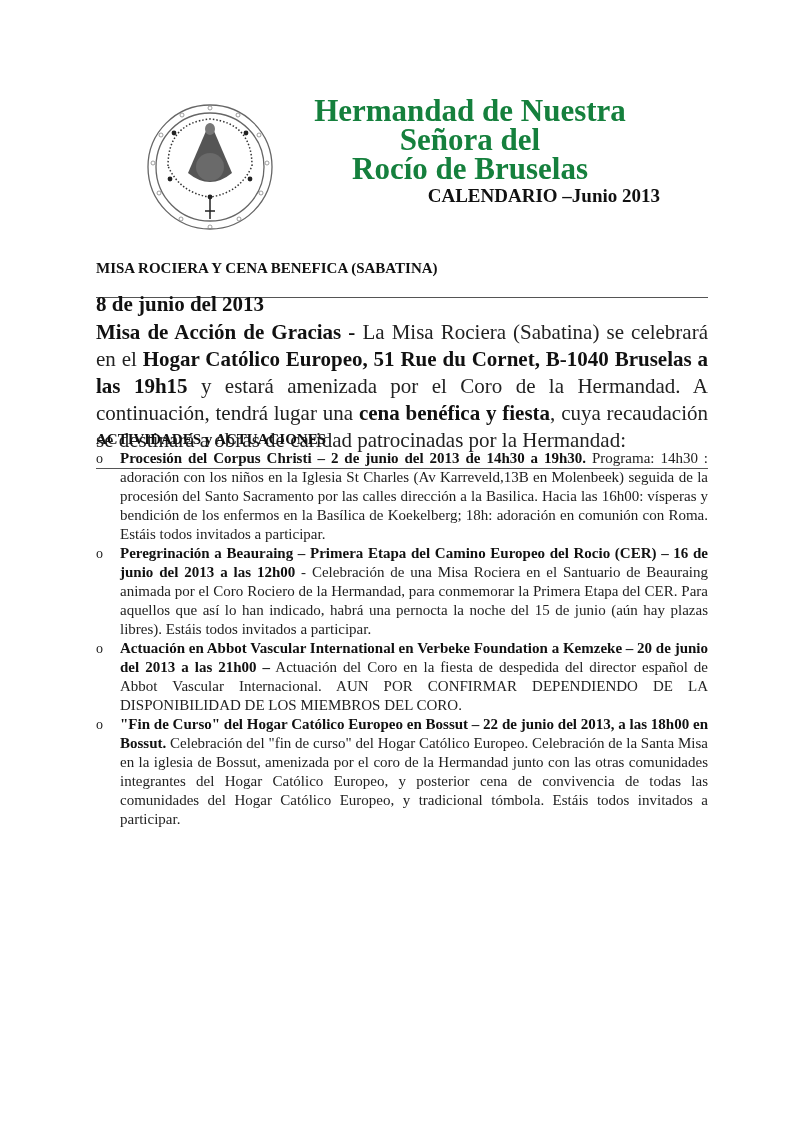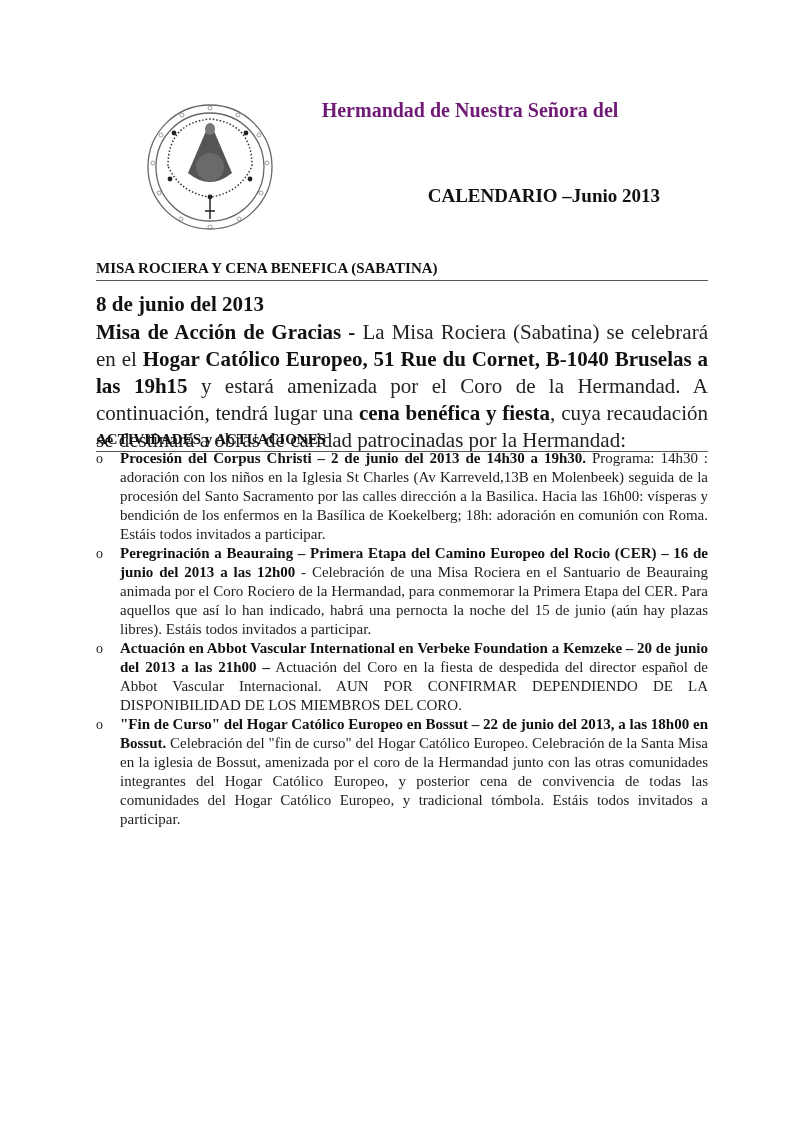--- a/index.html
+++ b/index.html
@@ -6,31 +6,31 @@
     body {
       width: 800px; height: 1132px; position: relative; overflow: hidden;
       font-family: "Liberation Serif", "DejaVu Serif", serif;
       color: #111;
     }
     .logo {
       position: absolute; left: 140px; top: 101px; width: 140px; height: 132px;
     }
     .title {
       position: absolute; left: 280px; top: 96px; width: 380px;
-      text-align: center; font-weight: bold; font-size: 20px; line-height: 29px;
-      color: #701a75;
+      text-align: center; font-weight: bold; font-size: 31px; line-height: 29px;
+      color: #15803d;
     }
     .subtitle {
       position: absolute; left: 280px; top: 185px; width: 380px;
       text-align: right; font-weight: bold; font-size: 19px; line-height: 22px;
     }
     .section-head {
       position: absolute; left: 96px; width: 612px;
       font-weight: bold; font-size: 15px; line-height: 18px;
-      padding-bottom: 3px; border-bottom: 1px solid #555;
+      padding-bottom: 20px; border-bottom: 1px solid #555;
     }
     .sec1 { top: 259px; }
     .sec2 { top: 415px; margin-top: 15px; }
     .date {
       position: absolute; left: 96px; top: 295px; font-weight: bold; font-size: 21px; line-height: 18px;
     }
     .para {
       position: absolute; left: 96px; top: 319px; width: 612px;
       font-size: 21px; line-height: 27px; text-align: justify; color: #222;
     }
@@ -76,20 +76,21 @@
     <path d="M70 22 L 74 30 L 92 72 Q 70 90 48 72 L 66 30 Z" fill="#555"></path>
     <ellipse cx="70" cy="28" rx="5" ry="6" fill="#777"></ellipse>
     <ellipse cx="70" cy="66" rx="14" ry="14" fill="#6a6a6a"></ellipse>
     <line x1="70" y1="98" x2="70" y2="118" stroke="#222" stroke-width="1.5"></line>
     <line x1="65" y1="110" x2="75" y2="110" stroke="#222" stroke-width="1.5"></line>
   </svg>
 </div>
 
 <div class="title">
   <div>Hermandad de Nuestra Señora del</div>
+  <div>Rocío de Bruselas</div>
 </div>
 
 <div class="subtitle">CALENDARIO –Junio 2013</div>
 
 <div class="section-head sec1">MISA ROCIERA Y CENA BENEFICA (SABATINA)</div>
 <div class="date">8 de junio del 2013</div>
 <div class="para" id="para1"><b>Misa de Acción de Gracias - </b><span>La Misa Rociera (Sabatina) se celebrará en el </span><b>Hogar Católico Europeo, 51 Rue du Cornet, B-1040 Bruselas a las 19h15</b><span> y estará amenizada por el Coro de la Hermandad. A continuación, tendrá lugar una </span><b>cena benéfica y fiesta</b><span>, cuya recaudación se destinará a obras de caridad patrocinadas por la Hermandad:</span></div>
 
 <div class="section-head sec2">ACTIVIDADES y ACTUACIONES</div>
 <ul class="list" id="actlist">

